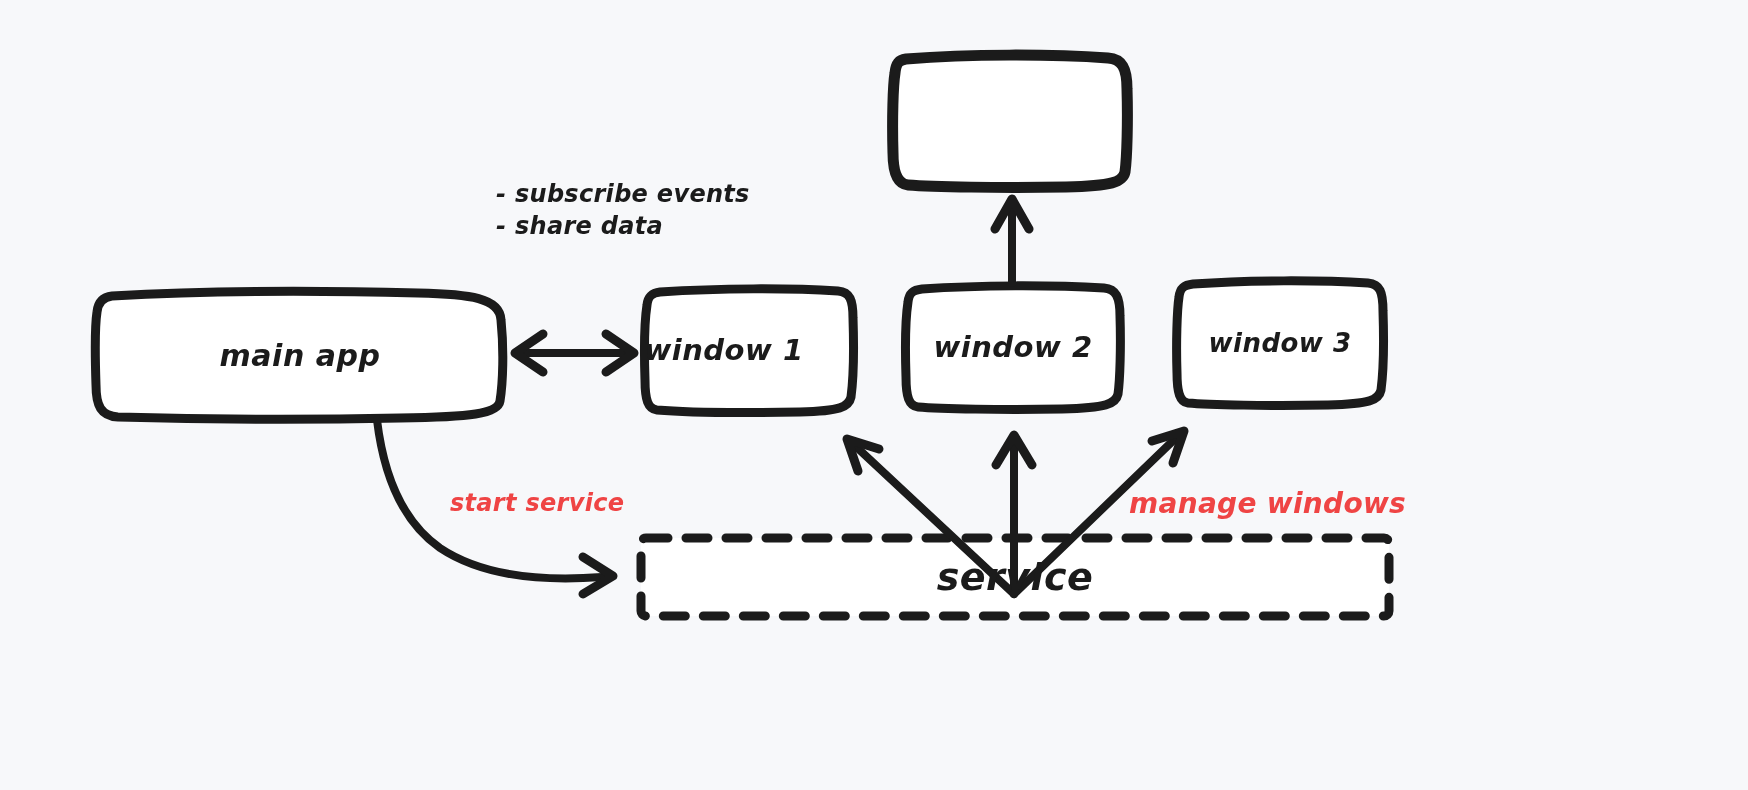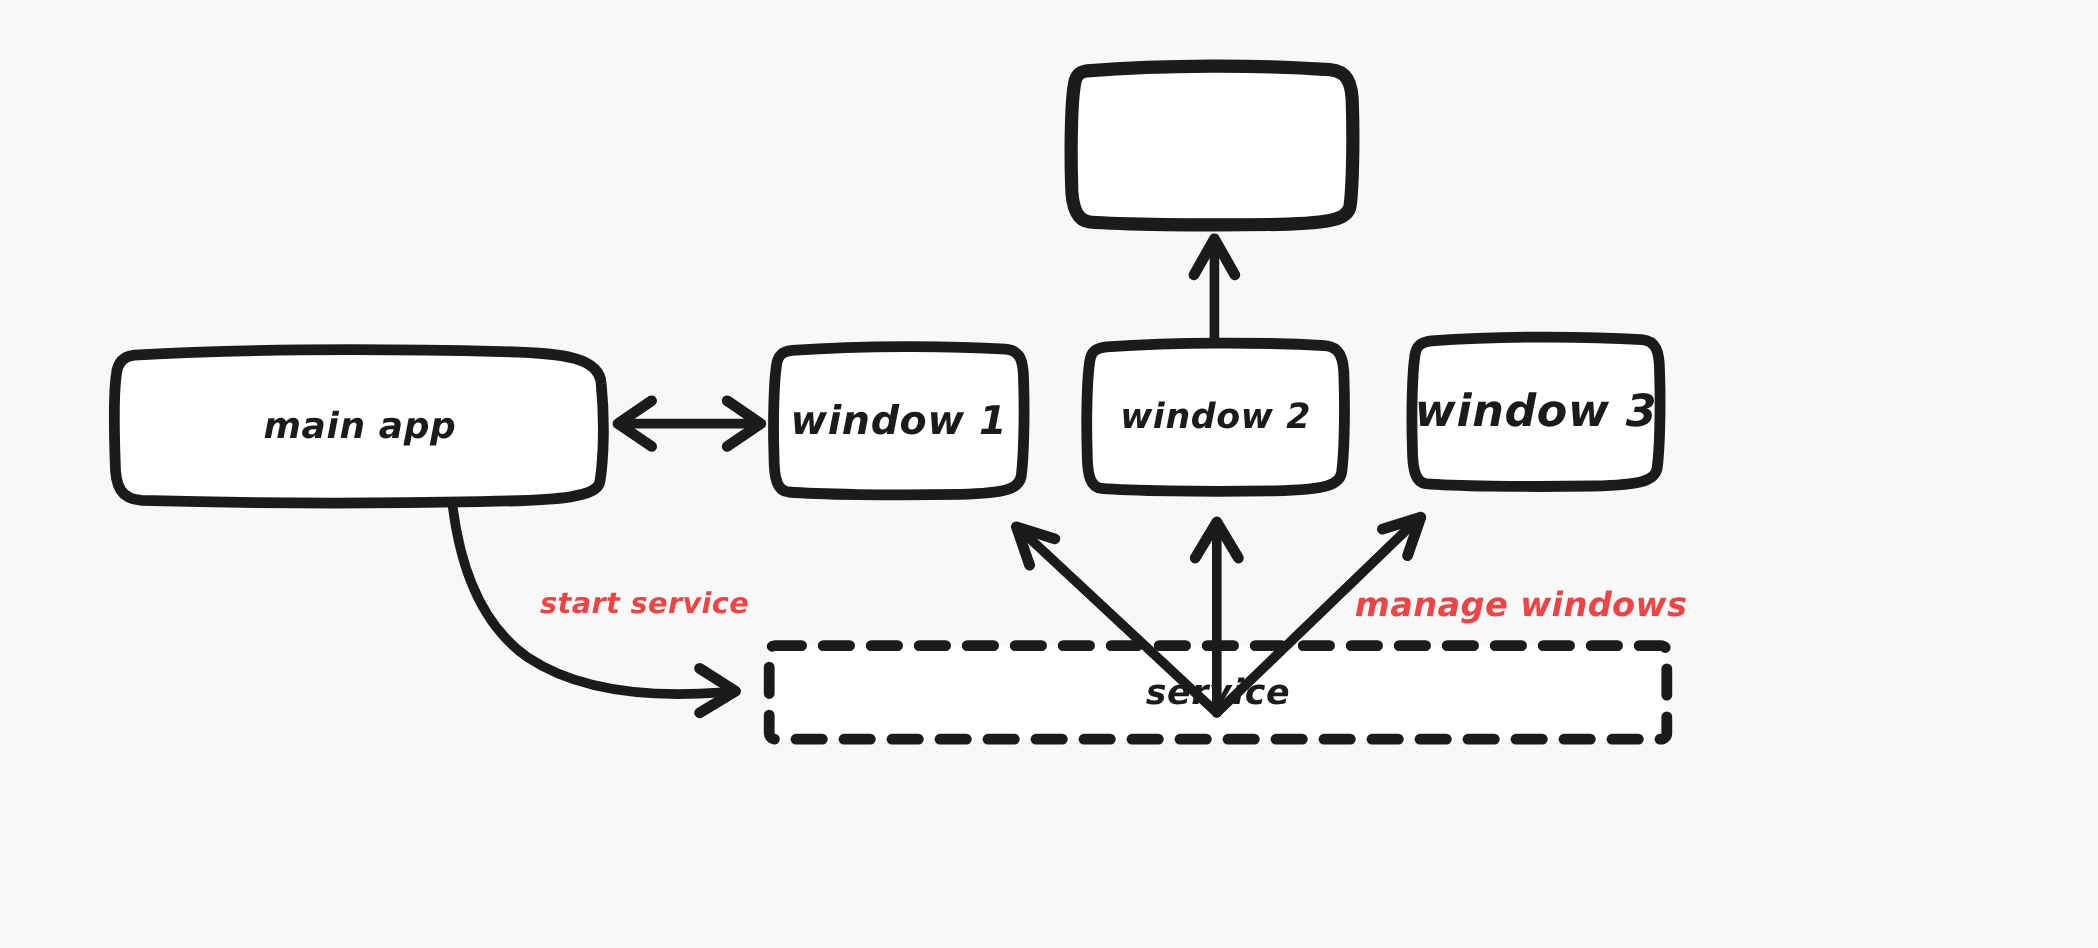--- a/index.html
+++ b/index.html
@@ -162,27 +162,31 @@
 
     <g>
       <line x1="1012" y1="283" x2="1012" y2="202" stroke="#1b1b1b" stroke-width="8" stroke-linecap="round"></line>
       <path d="M 995 229 L 1012 199 L 1029 229" fill="none" stroke="#1b1b1b" stroke-width="9" stroke-linecap="round" stroke-linejoin="round"></path>
     </g>
 
   </svg>
 
   <div class="node-label" style="left:96px; top:293px; width:408px; height:125px; font-size:30px;">main app</div>
 
-  <div class="node-label" style="left:645px; top:289px; width:208px; height:122px; font-size:33px;">window 1</div>
+  <div class="node-label" style="left:620px; top:289px; width:208px; height:122px; font-size:29px;">window 1</div>
 
   <div class="node-label" style="left:906px; top:286px; width:214px; height:122px; font-size:29px;">window 2</div>
 
-  <div class="node-label" style="left:1177px; top:281px; width:206px; height:123px; font-size:37px;">window 3</div>
+  <div class="node-label" style="left:1177px; top:281px; width:206px; height:123px; font-size:26px;">window 3</div>
 
 
-  <div class="node-label" style="left:639px; top:536px; width:752px; height:82px; font-size:29px;">service</div>
+  <div class="node-label" style="left:639px; top:536px; width:752px; height:82px; font-size:38px;">service</div>
 
   <div class="edge-label" style="left:450px; top:489px; font-size:24px;">start service</div>
 
   <div class="edge-label" style="left:1129px; top:487px; font-size:28px;">manage windows</div>
 
+  <div class="note-block" style="left:496px; top:178px; font-size:24px;">
+    <span class="note-line">-  subscribe events</span>
+    <span class="note-line">- share data</span>
+  </div>
 
 </div>
 
 </body></html>

